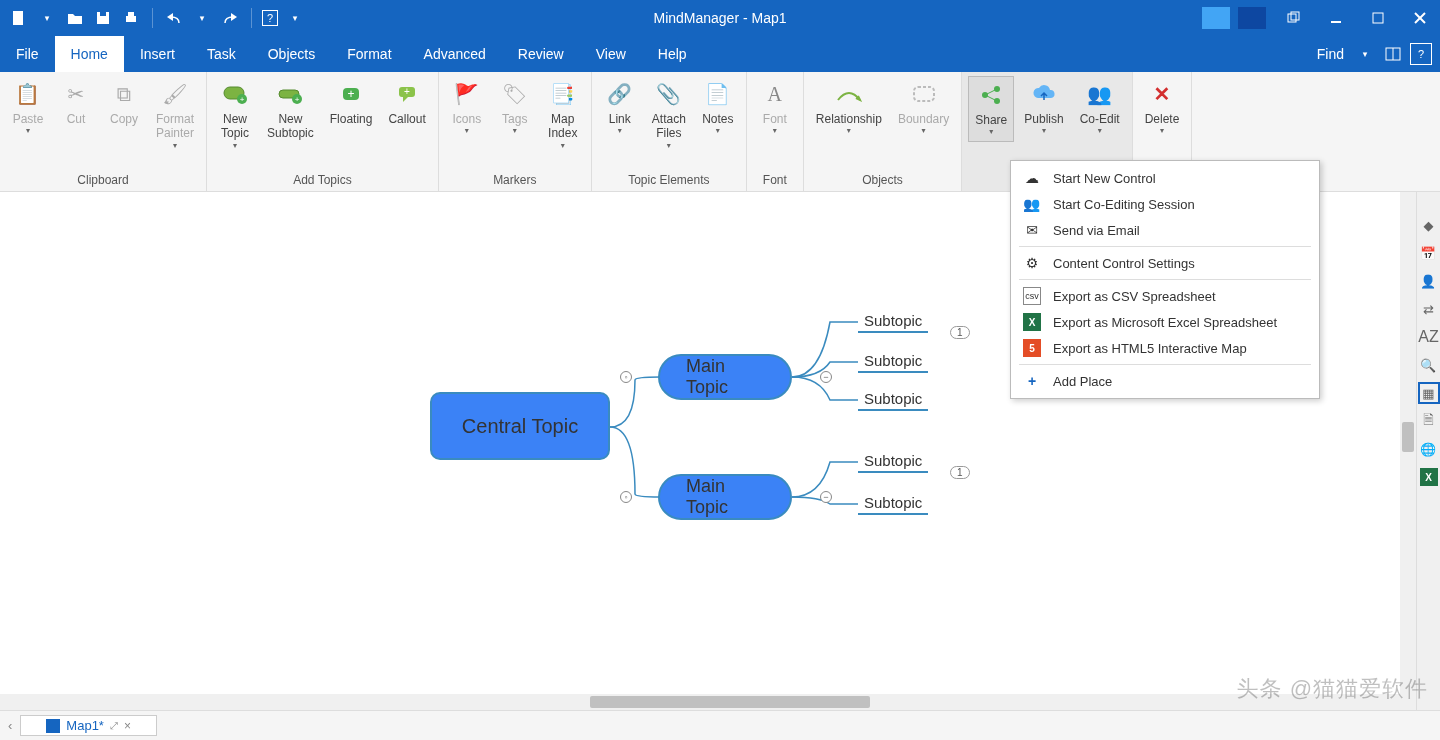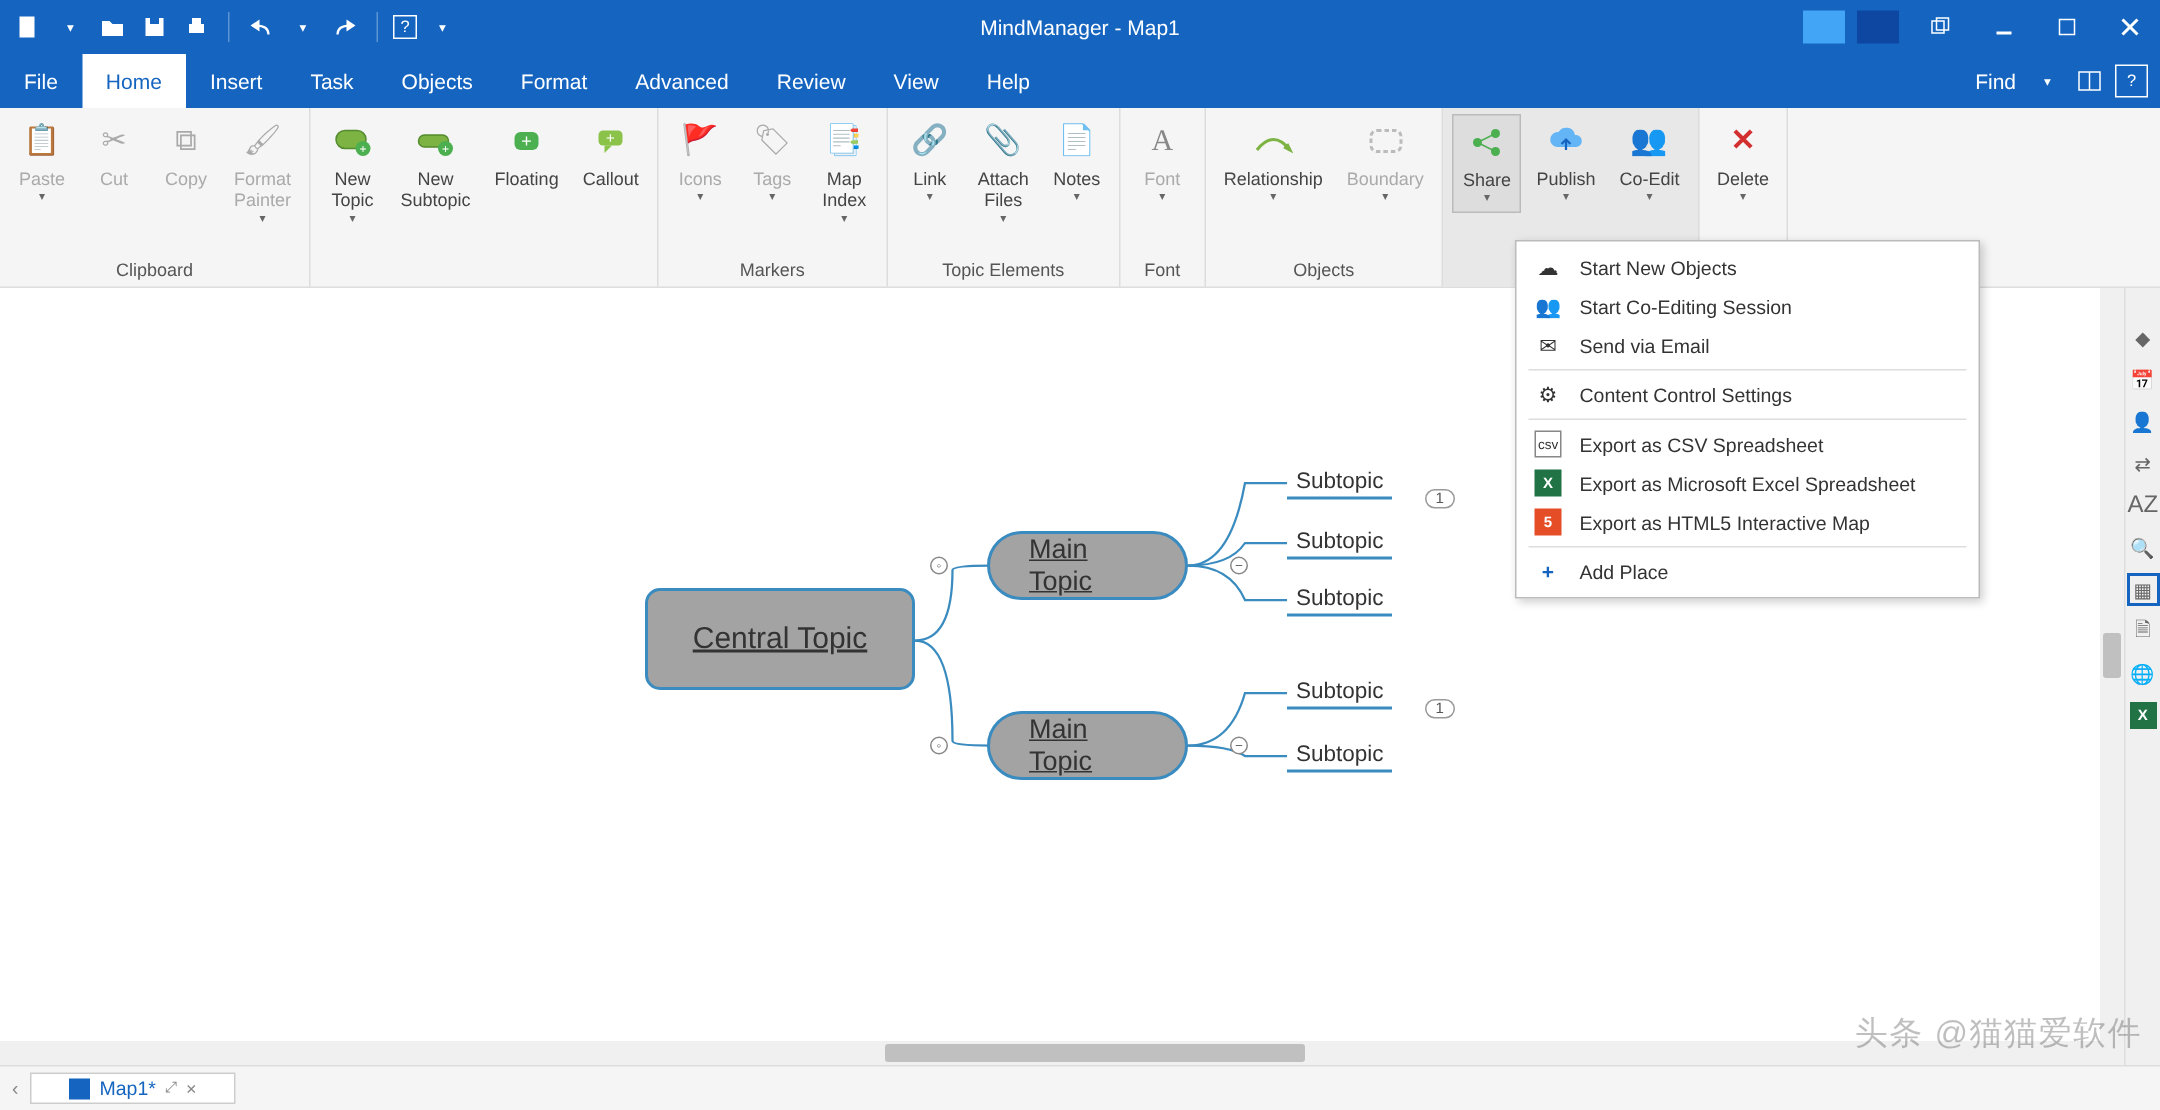--- a/index.html
+++ b/index.html
@@ -30,21 +30,21 @@
 .ribbon-group-body { flex: 1; display: flex; align-items: flex-start; gap: 4px; }
 .ribbon-group-label { text-align: center; font-size: 12px; color: #555; padding: 2px 0 4px; position: relative; }
 .ribbon-btn { display: flex; flex-direction: column; align-items: center; justify-content: flex-start; padding: 4px 6px; cursor: pointer; min-width: 44px; font-size: 12px; color: #444; text-align: center; line-height: 1.2; }
 .ribbon-btn.disabled { color: #aaa; }
 .ribbon-icon { width: 28px; height: 28px; margin-bottom: 4px; display: flex; align-items: center; justify-content: center; font-size: 20px; }
 .ribbon-btn .caret { font-size: 8px; color: #666; }
 
 
 .canvas-wrap { position: absolute; top: 192px; left: 0; right: 24px; bottom: 30px; background: #fff; overflow: hidden; }
 .canvas { position: relative; width: 100%; height: 100%; }
-.node { position: absolute; border: 2px solid #3a8bbf; border-radius: 10px; background: #a3a3a3; display: flex; align-items: center; justify-content: center; font-size: 18px; color: #333; padding: 10px 24px; text-decoration: underline; }
+.node { position: absolute; border: 2px solid #3a8bbf; border-radius: 10px; background: #3b82f6; display: flex; align-items: center; justify-content: center; font-size: 18px; color: #333; padding: 10px 24px; }
 .node.main { border-radius: 24px; font-size: 18px; padding: 10px 26px; }
 .subtopic { position: absolute; border-bottom: 2px solid #3a8bbf; font-size: 15px; color: #333; padding: 2px 6px; }
 .badge { position: absolute; border: 1px solid #999; border-radius: 8px; background: #fff; font-size: 10px; padding: 0 6px; color: #555; }
 .node-handle { position:absolute; width:12px; height:12px; border:1px solid #888; border-radius:50%; background:#fff; font-size:9px; line-height:10px; text-align:center; color:#666; }
 
 
 .sidebar-right { position: absolute; top: 192px; right: 0; width: 24px; bottom: 30px; background: #f0f0f0; border-left: 1px solid #ddd; display: flex; flex-direction: column; align-items: center; padding-top: 24px; gap: 10px; }
 .side-icon { width: 18px; height: 18px; cursor: pointer; display:flex; align-items:center; justify-content:center; font-size:13px; color:#666; }
 .side-icon.active { outline: 2px solid #1565c0; }
 
@@ -235,20 +235,21 @@
           <div class="ribbon-icon">
             <svg width="24" height="20">
               <rect x="4" y="3" width="16" height="10" rx="3" fill="#8bc34a"></rect>
               <path d="M8 13 L8 18 L13 13 Z" fill="#8bc34a"></path>
               <text x="12" y="11" font-size="10" fill="#fff" text-anchor="middle">+</text>
             </svg>
           </div>
           <span>Callout</span>
         </div>
     </div>
+    <div class="ribbon-group-label">Add Topics</div>
   </div>
 
   <div class="ribbon-group">
     <div class="ribbon-group-body">
       <div class="ribbon-btn disabled">
           <div class="ribbon-icon">🚩</div>
           <span>Icons</span>
           <span class="caret">▾</span>
         </div>
       <div class="ribbon-btn disabled">
@@ -399,21 +400,21 @@
     <div class="node-handle" style="left:820px;top:179px">−</div>
     <div class="node-handle" style="left:820px;top:299px">−</div>
     <div class="node-handle" style="left:620px;top:179px">◦</div>
     <div class="node-handle" style="left:620px;top:299px">◦</div>
   </div>
 </div>
 
 <div class="dropdown">
   <div class="dd-item">
       <span class="dd-icon">☁</span>
-      <span>Start New Objects</span>
+      <span>Start New Control</span>
     </div>
   <div class="dd-item">
       <span class="dd-icon">👥</span>
       <span>Start Co-Editing Session</span>
     </div>
   <div class="dd-item">
       <span class="dd-icon">✉</span>
       <span>Send via Email</span>
     </div>
   <div class="dd-sep"></div>

